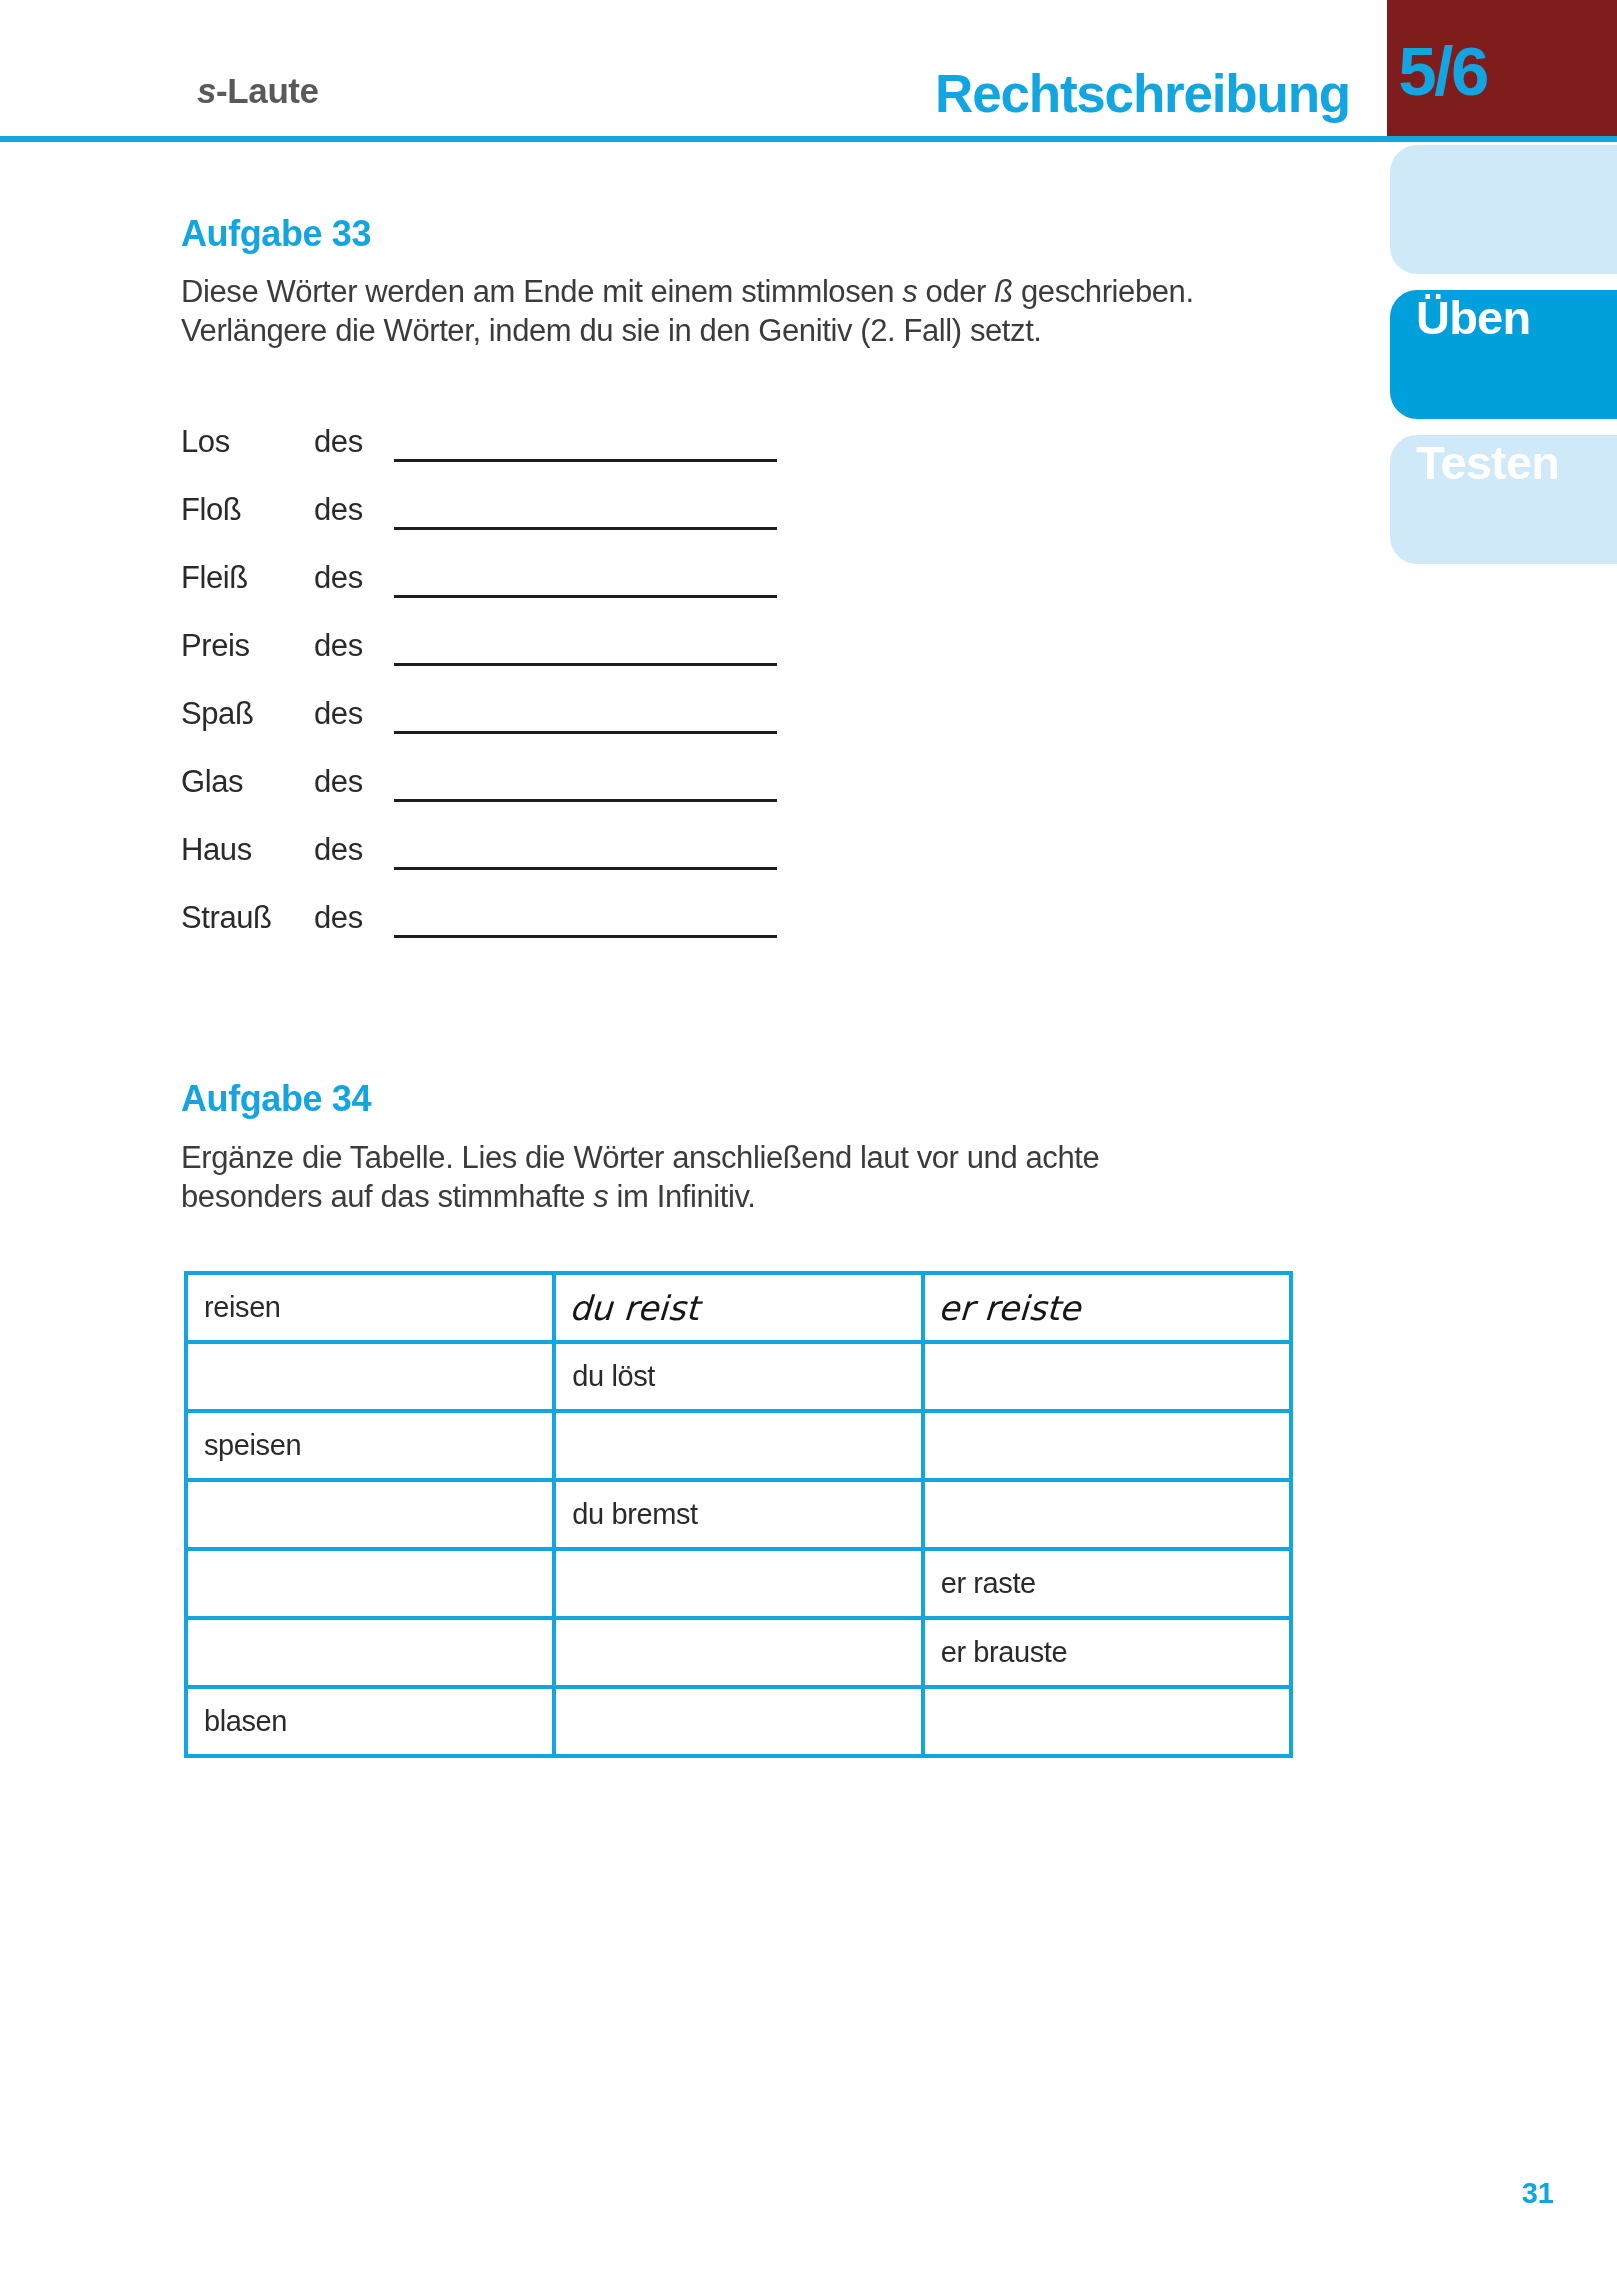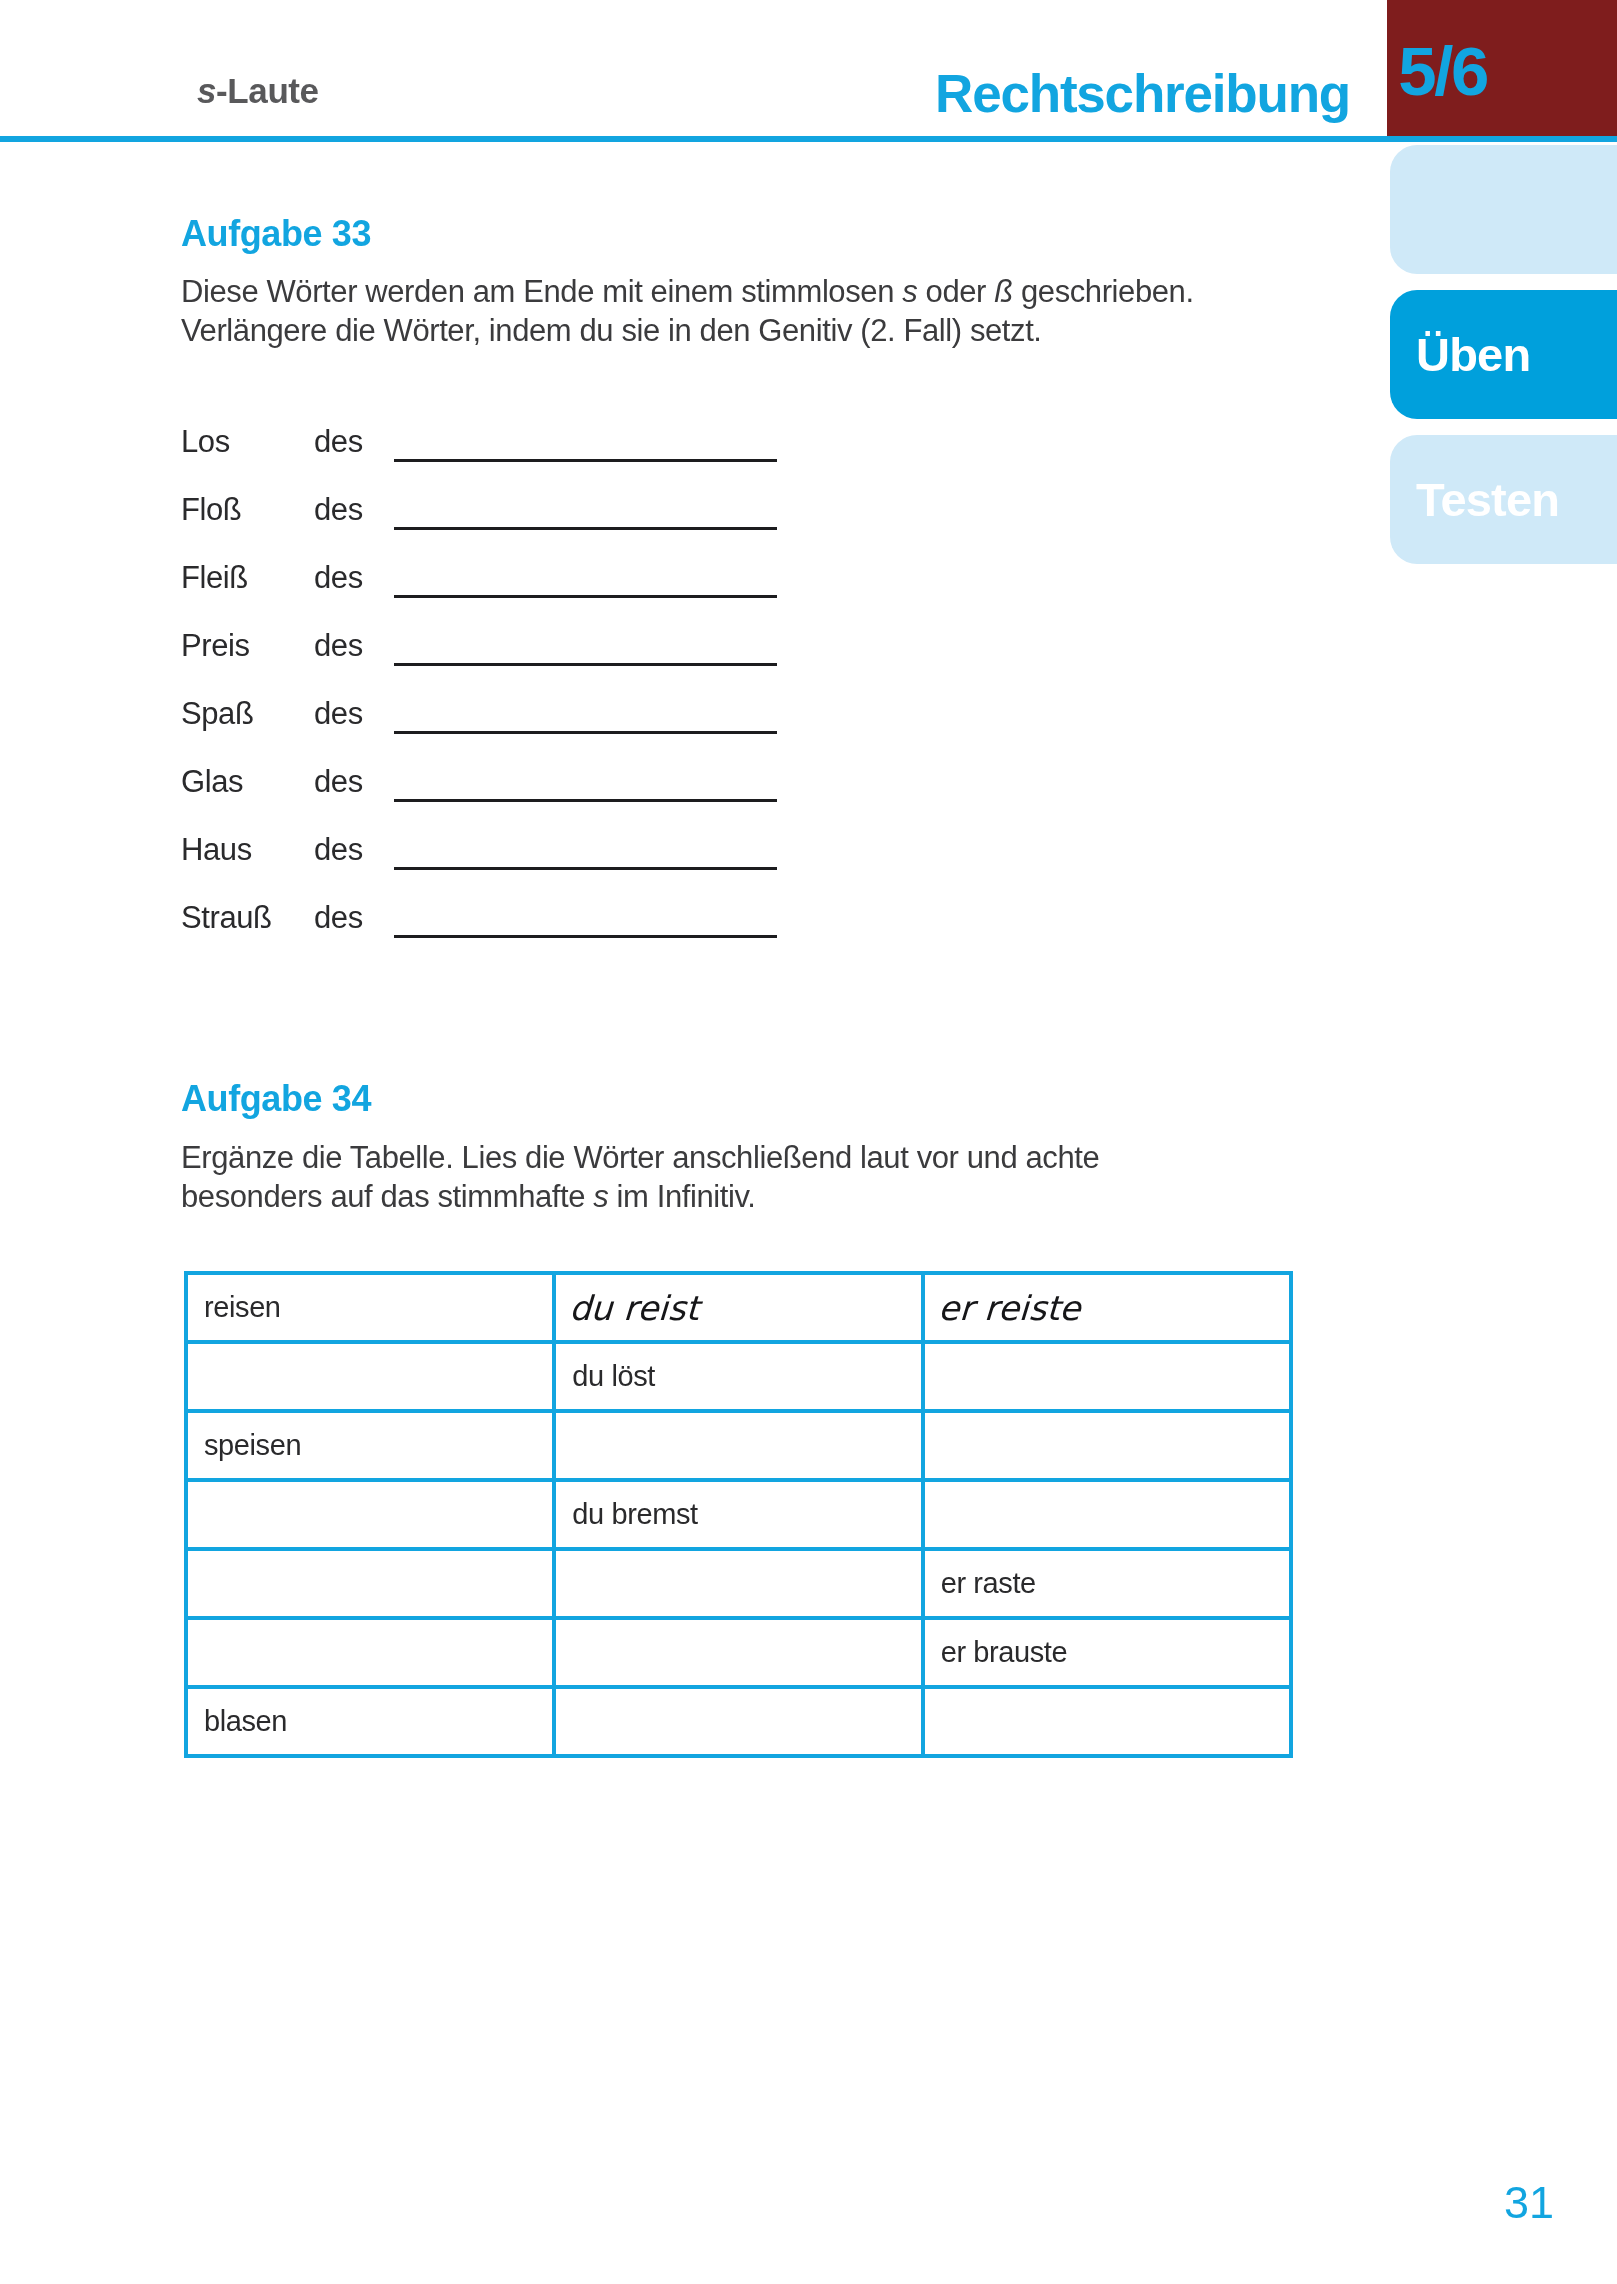--- a/index.html
+++ b/index.html
@@ -22,21 +22,21 @@
   }
   .grade{
     position:absolute;left:11.3px;top:32px;font-size:69px;font-weight:bold;
     color:#12a5e0;letter-spacing:-2.4px;
   }
   .rule{position:absolute;left:0;top:136px;width:1618px;height:6.4px;background:#12a5e0;}
   
   .sidebar{position:absolute;left:1390px;top:145px;width:228px;}
   .tab{
     width:228px;height:129px;margin-bottom:16px;background:#cfe9f8;
-    border-radius:27px 0 0 27px;display:flex;align-items:center;
+    border-radius:27px 0 0 27px;display:flex;
     padding-left:26px;box-sizing:border-box;
     color:#ffffff;font-size:47px;font-weight:bold;letter-spacing:-0.8px;
   }
   .tab.active{background:#00a0dc;}
   
   .task-title{
     position:absolute;left:181px;font-size:36px;font-weight:bold;
     color:#12a5e0;letter-spacing:-0.4px;
   }
   .instructions{
@@ -67,21 +67,21 @@
     border:4px solid #12a5e0;height:65px;padding:0 6.4px 0 16px;
     font-size:29px;color:#2a2a2c;vertical-align:middle;letter-spacing:-0.4px;
     background:#ffffff;
   }
   .gtable td.hand span{
     display:inline-block;font-family:"DejaVu Sans",sans-serif;font-style:italic;
     font-size:34px;color:#161618;transform:skewX(-6deg);letter-spacing:0;
   }
   
   .page-number{
-    position:absolute;right:64px;top:2177px;font-size:45px;font-weight:normal;
+    position:absolute;right:64px;top:2177px;font-size:29px;font-weight:bold;
     color:#12a5e0;
   }
 </style>
 </head>
 <body>
 
 <div class="page">
 
   <div class="topic"><span class="it">s</span><span>-Laute</span></div>
   <div class="section-title">Rechtschreibung</div>

